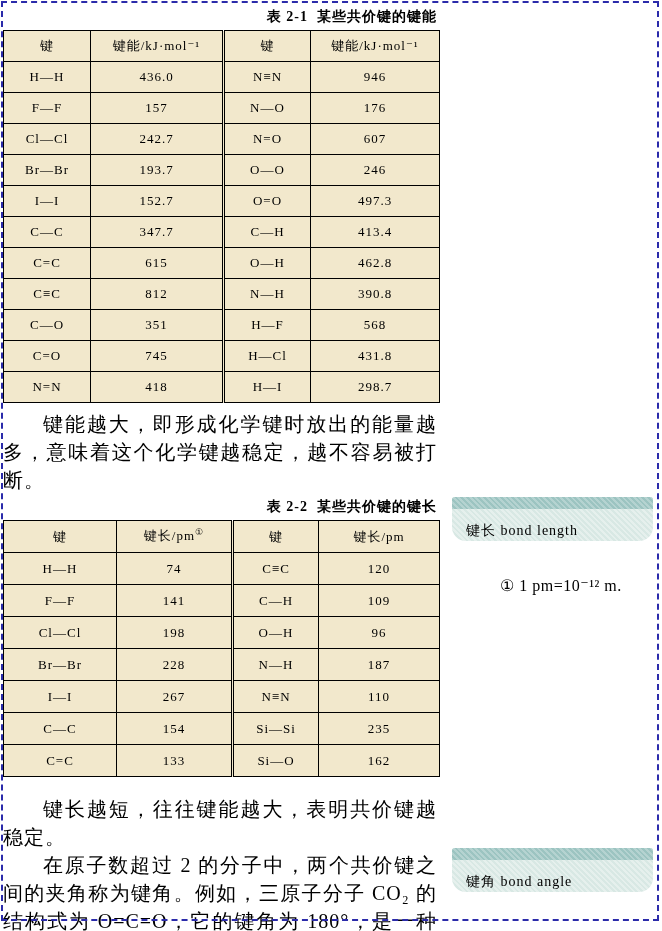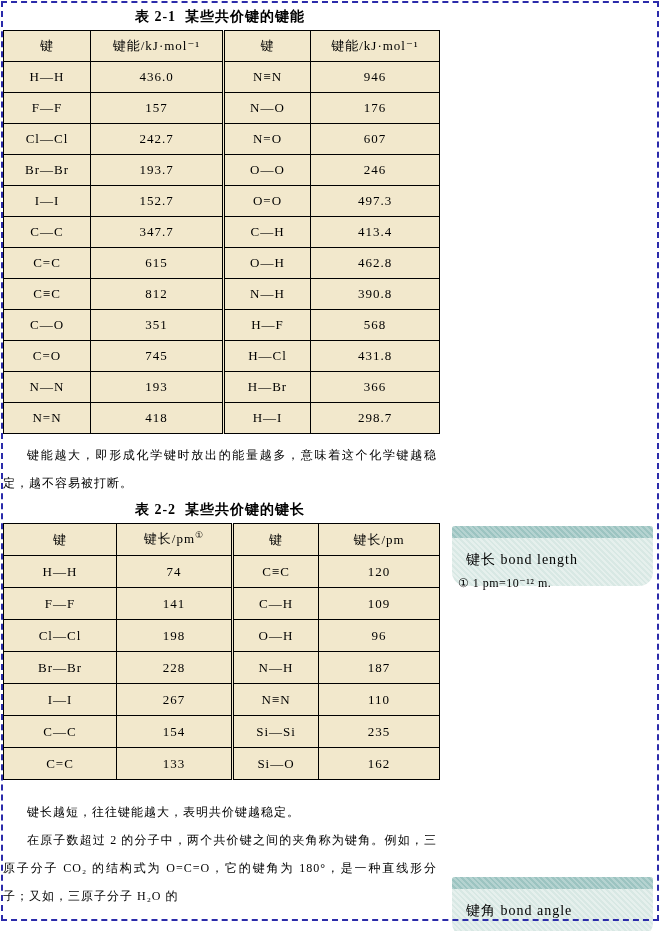--- a/index.html
+++ b/index.html
@@ -7,55 +7,55 @@
     width:662px;height:931px;position:relative;overflow:hidden;
     background:#ffffff;color:#000;
     font-family:"Liberation Serif","DejaVu Serif",serif;
   }
   .page-border{
     position:absolute;left:1px;top:1px;width:654px;height:916px;
     border:2px dashed #2b2baa;pointer-events:none;z-index:5;
   }
   .main{position:absolute;left:3px;top:5px;width:434px;}
   .tbl-title{
-    text-align:center;font-weight:bold;font-size:14px;letter-spacing:1px;
+    text-align:right;font-weight:bold;font-size:14px;letter-spacing:1px;
     white-space:pre;margin:3px 0 4px 0;
   }
   table{border-collapse:collapse;width:434px;table-layout:fixed;}
   th,td{
     border:1px solid #000;background:#f2e8cc;text-align:center;
     font-size:13px;font-weight:normal;padding:0;letter-spacing:1px;
   }
   th sup{font-size:9px;}
   th.c2,td.c2{border-left:3px double #000;}
   .t1 tr{height:31px;}
   .t2 tr{height:32px;}
   .t1 .c0{width:86px;} .t1 .c1{width:131px;} .t1 .c2{width:85px;} .t1 .c3{width:128px;}
   .t2 .c0{width:112px;} .t2 .c1{width:114px;} .t2 .c2{width:84px;} .t2 .c3{width:120px;}
   .para{
-    font-size:12px;line-height:28px;text-indent:2em;text-align:justify;
+    font-size:20px;line-height:28px;text-indent:2em;text-align:justify;
     margin:0;letter-spacing:1px;
   }
   .para.first{margin-top:7px;}
   .title2{margin-top:4px;}
   .p3{margin-top:18px;}
   .tab{
-    position:absolute;left:452px;width:201px;height:60px;
+    position:absolute;left:452px;width:201px;height:44px;
     background:#d8e8e4;
     background-image:repeating-linear-gradient(45deg,rgba(255,255,255,.35) 0 2px,rgba(0,0,0,0) 2px 4px);
-    border-radius:3px 3px 14px 14px;z-index:2;margin-top:29px;
+    border-radius:3px 3px 14px 14px;z-index:2;
   }
   .tab .strip{
     height:12px;background:#9cc4c1;border-radius:3px 3px 0 0;
     background-image:repeating-linear-gradient(45deg,rgba(255,255,255,.25) 0 2px,rgba(0,0,0,0) 2px 4px);
   }
   .tab .lbl{padding:13px 0 0 14px;font-size:14px;letter-spacing:1px;}
   #tab-bond-length{top:497px;}
   #tab-bond-angle{top:848px;}
-  .footnote{position:absolute;left:458px;top:576px;font-size:12px;letter-spacing:0.5px;z-index:2;}
+  .footnote{position:absolute;left:500px;top:576px;font-size:16px;letter-spacing:0.5px;z-index:2;}
 </style>
 </head>
 <body>
 
 <div class="page-border"></div>
 
 <div class="main">
   <div class="tbl-title">表 2-1  某些共价键的键能</div>
   <table class="t1">
       <thead>
@@ -121,26 +121,20 @@
           <td class="c2">H—F</td>
           <td class="c3">568</td>
         </tr>
         <tr>
           <td class="c0">C=O</td>
           <td class="c1">745</td>
           <td class="c2">H—Cl</td>
           <td class="c3">431.8</td>
         </tr>
         <tr>
-          <td class="c0">N—N</td>
-          <td class="c1">193</td>
-          <td class="c2">H—Br</td>
-          <td class="c3">366</td>
-        </tr>
-        <tr>
           <td class="c0">N=N</td>
           <td class="c1">418</td>
           <td class="c2">H—I</td>
           <td class="c3">298.7</td>
         </tr>
       </tbody>
     </table>
 
   <p class="para first">键能越大，即形成化学键时放出的能量越多，意味着这个化学键越稳定，越不容易被打断。</p>
 

